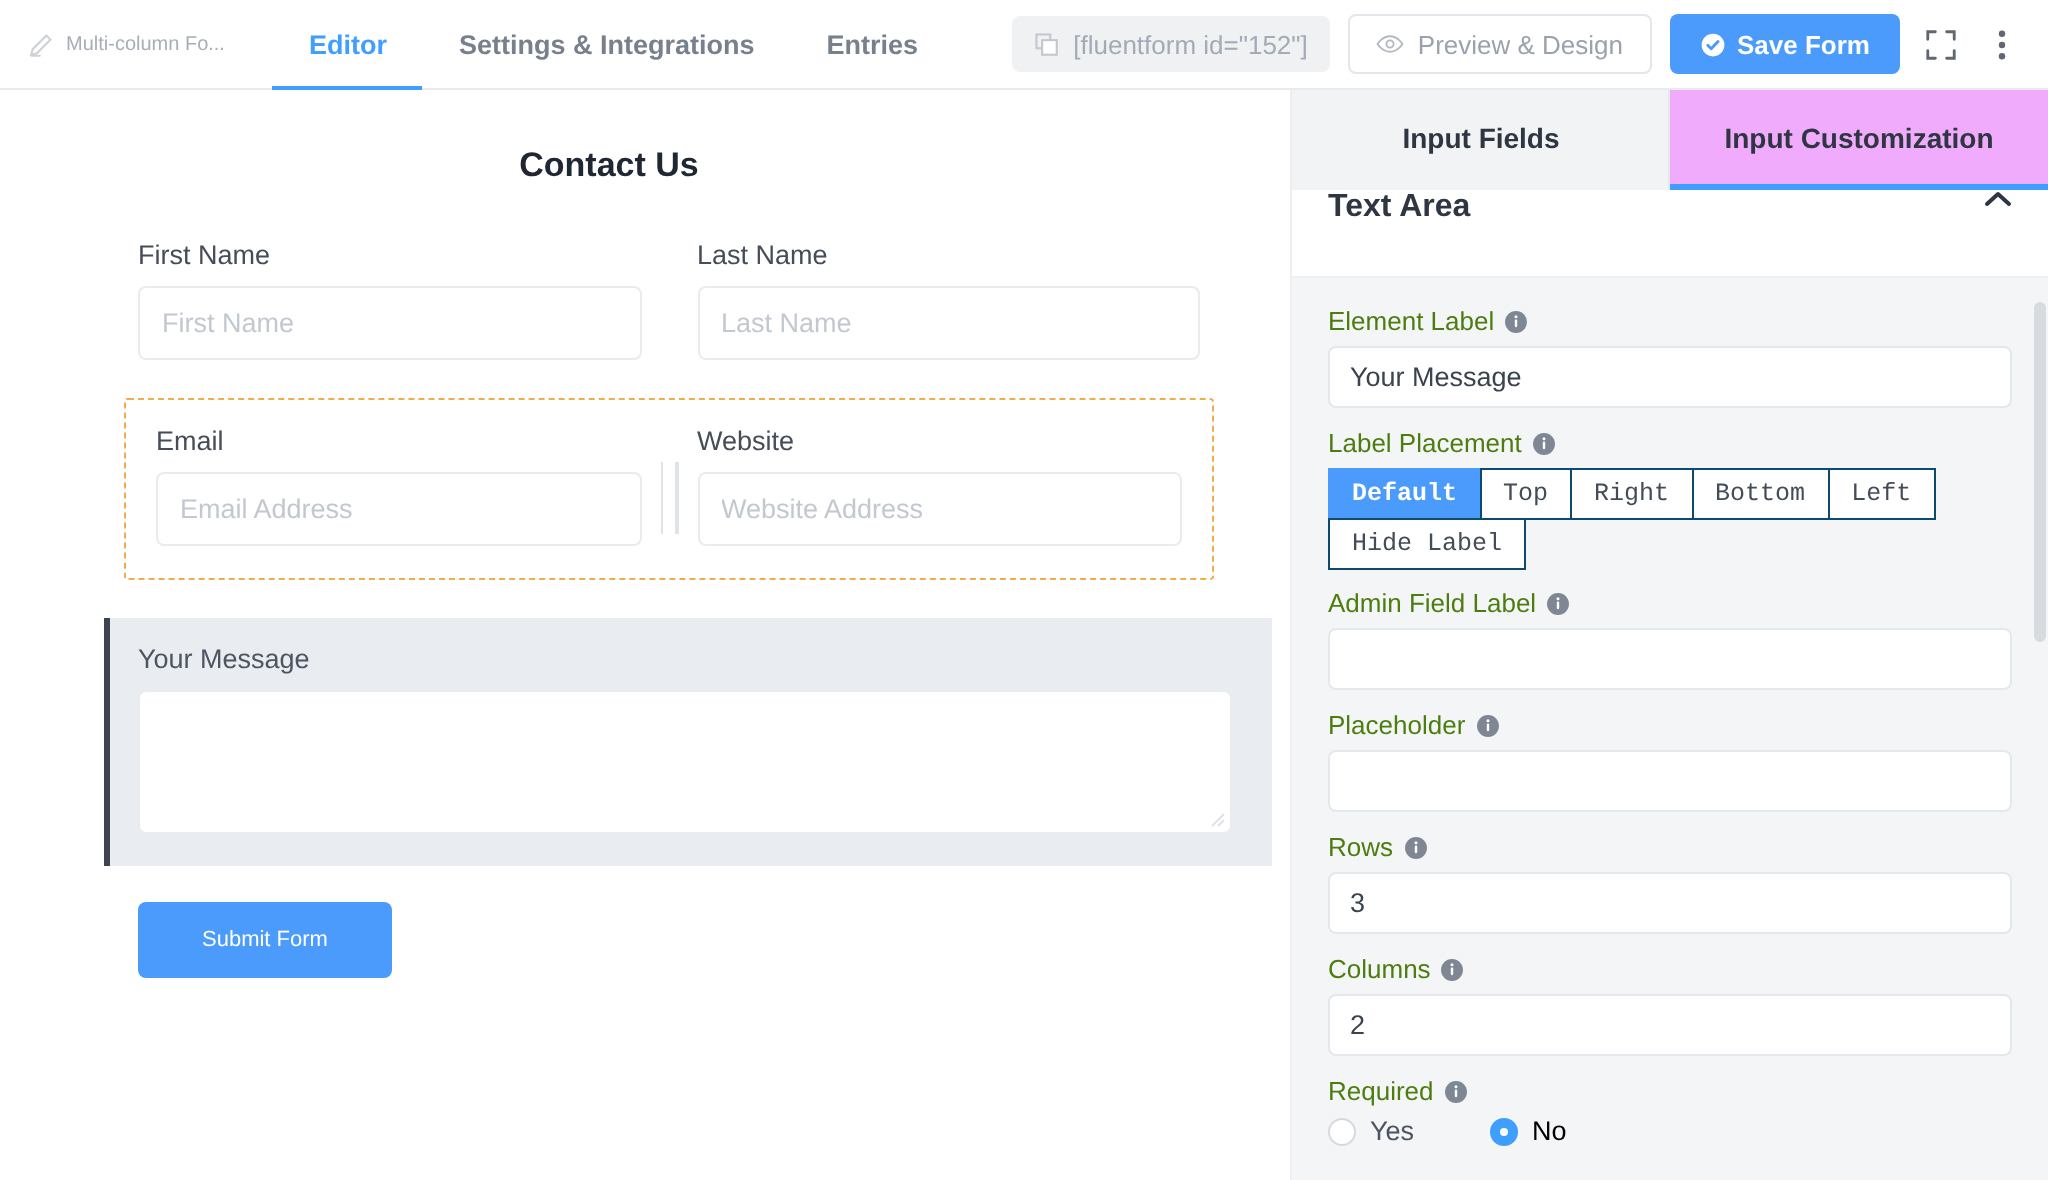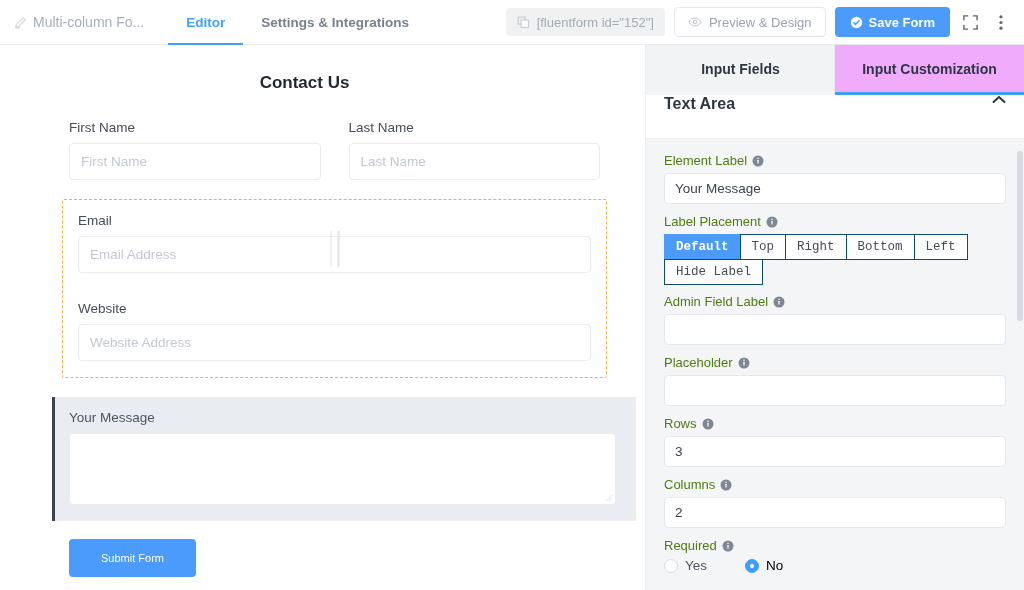--- a/index.html
+++ b/index.html
@@ -16,21 +16,21 @@
     height: 45px; min-height: 45px;
     background: #ffffff;
     border-bottom: 1px solid #e8eaed;
     display: flex; align-items: center;
     padding: 0 12px 0 14px;
     position: relative;
     z-index: 5;
   }
   .form-title {
     display: flex; align-items: center; gap: 6px;
-    color: #a7aeb8; font-size: 14px;
+    color: #a7aeb8; font-size: 10px;
     white-space: nowrap;
     margin-right: 24px;
     cursor: pointer;
   }
   .pencil-icon { display: inline-flex; width: 13px; height: 13px; opacity: .65; }
   .pencil-icon svg { width: 13px; height: 13px; display: block; }
 
   .nav-tabs { display: flex; align-items: flex-start; height: 45px; }
   .nav-tab {
     font-size: 13.5px; font-weight: bold; color: #77808c;
@@ -108,21 +108,21 @@
   .field-input::placeholder { color: #c3c8d0; }
 
   
   .row-highlight {
     border: 1px dashed #f0ad4e;
     margin: 19px 10px 0 10px;
     padding: 13px 7px 16px 7px;
     border-radius: 2px;
     position: relative;
   }
-  .row-highlight .form-row { padding: 0 8px; flex-direction: column; }
+  .row-highlight .form-row { padding: 0 8px; }
   .col-resizer {
     position: absolute; left: 50%; transform: translateX(-50%);
     top: 31px; height: 36px; width: 9px;
     display: flex; justify-content: space-between; align-items: center;
     cursor: col-resize;
   }
   .col-resizer span { width: 1.5px; height: 36px; background: #dfe3e8; display: block; }
 
   
   .row-selected {
@@ -248,20 +248,21 @@
           <path d="M11.3 2.2l2.5 2.5L5.3 13.2 2 14l.8-3.3z"></path>
           <path d="M2.2 14.6h5"></path>
         </svg>
       </span>
       <span>Multi-column Fo...</span>
     </div>
 
     <div class="nav-tabs">
       <div class="nav-tab active">Editor</div>
       <div class="nav-tab">Settings &amp; Integrations</div>
+      <div class="nav-tab">Entries</div>
     </div>
 
     <div class="topbar-right">
 
       <div class="shortcode">
         <span class="copy-icon">
           <svg viewBox="0 0 16 16" fill="none" stroke="#c3c8cf" stroke-width="1.3">
             <rect x="1.5" y="1.5" width="8.5" height="8.5"></rect>
             <rect x="5" y="5" width="9" height="9" fill="#fff"></rect>
           </svg>

